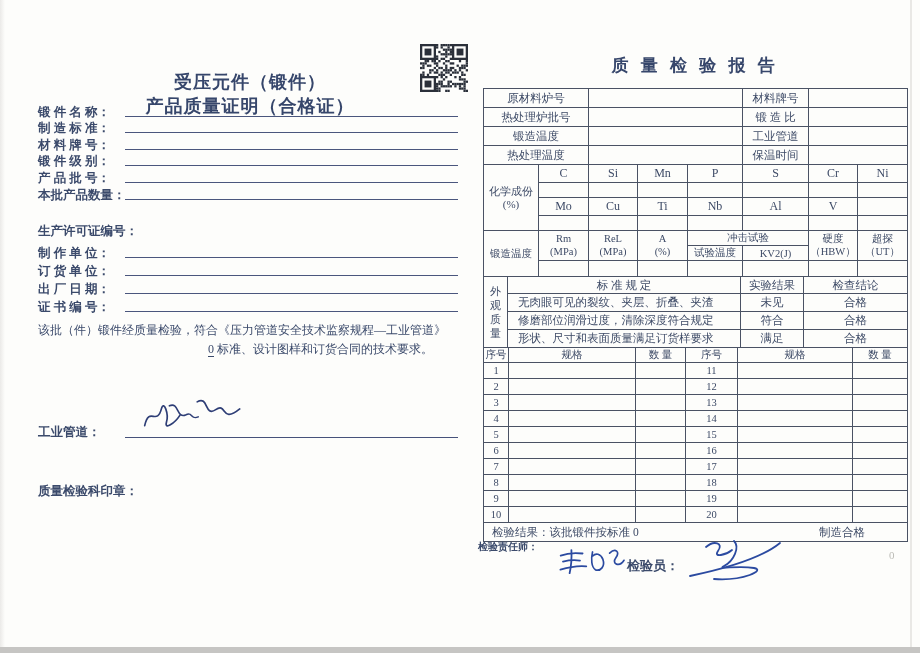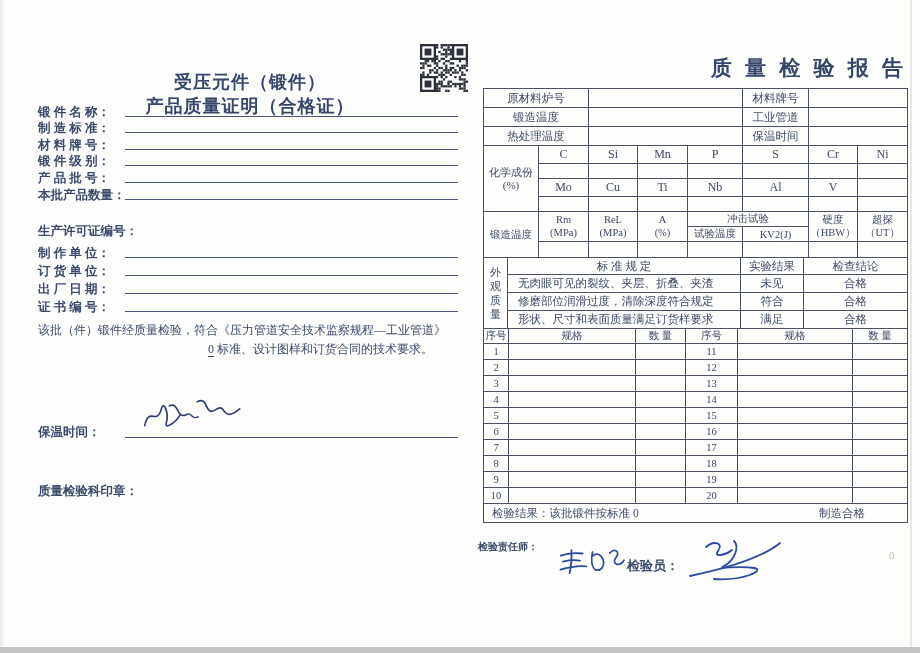--- a/index.html
+++ b/index.html
@@ -20,22 +20,22 @@
   .frow .line{position:absolute;left:87px;right:2px;top:12px;border-bottom:1.4px solid #4a567d;}
   .statement{position:absolute;left:38px;top:321px;width:424px;font-size:12px;line-height:19px;color:#3b4a6b;}
   .statement .ind{display:block;padding-left:170px;}
   .u{border-bottom:1.2px solid #3b4a6b;}
   .eng-label{position:absolute;left:38px;top:424px;font-size:12.5px;font-weight:bold;color:#3b4a6b;}
   .eng-line{position:absolute;left:125px;top:424px;width:333px;height:13px;border-bottom:1.5px solid #46527a;}
   .sig1{position:absolute;left:136px;top:392px;transform:rotate(-4deg);}
   .stamp-label{position:absolute;left:38px;top:483px;font-size:12.5px;font-weight:bold;color:#3b4a6b;}
 
   
-  .rtitle{position:absolute;left:483px;top:54px;width:424px;text-align:right;font-weight:bold;
-          font-size:21px;letter-spacing:4px;color:#36466b;}
+  .rtitle{position:absolute;left:483px;top:54px;width:424px;text-align:center;font-weight:bold;
+          font-size:17px;letter-spacing:4px;color:#36466b;}
   .rtables{position:absolute;left:483px;top:88px;width:424px;}
   table{border-collapse:collapse;table-layout:fixed;width:424px;margin-top:-1px;}
   .rtables table:first-child{margin-top:0;}
   td{border:1px solid #4a5264;font-size:11px;text-align:center;vertical-align:middle;padding:0;
      color:#3d4a66;overflow:hidden;}
   .pre{white-space:pre-line;line-height:1.18;}
   .info tr{height:19px;} .info td{font-size:11.5px;}
   .chem tr.el{height:18px;} .chem tr.bl{height:15px;} .chem td.sym{font-size:12px;}
   .mech tr.ra{height:15px;} .mech tr.rb{height:15px;} .mech tr.rc{height:16px;}
   .mech td{font-size:10.5px;}
@@ -259,21 +259,21 @@
     <div class="frow" style="top:299px">
       <span class="lbl">证 书 编 号：</span>
       <span class="line"></span>
       </div>
 
     <div class="statement">
       <span>该批（件）锻件经质量检验，符合《压力管道安全技术监察规程—工业管道》</span>
       <span class="ind"><span class="u">0</span><span> 标准、设计图样和订货合同的技术要求。</span></span>
     </div>
 
-    <span class="eng-label">保温时间：</span>
+    <span class="eng-label">工业管道：</span>
     <span class="eng-line"></span>
     <svg class="sig sig1" width="120" height="44" viewBox="0 0 120 44">
       <path d="M8 30 C14 10 20 32 26 14 C29 6 33 20 30 28 C27 36 38 30 44 22" stroke="#2e3e76" stroke-width="1.7"></path>
       <path d="M34 12 C44 8 40 26 50 22 C57 19 54 28 62 25" stroke="#2e3e76" stroke-width="1.6"></path>
       <path d="M62 10 C74 4 68 26 80 19 C92 12 84 34 104 20" stroke="#2e3e76" stroke-width="1.7"></path>
     </svg>
 
     <span class="stamp-label">质量检验科印章：</span>
   </div>
 
@@ -287,20 +287,26 @@
             <col style="width:105px">
             <col style="width:154px">
             <col style="width:66px">
             <col style="width:99px">
           </colgroup>
         <tbody>
             <tr>
               <td>原材料炉号</td>
               <td></td>
               <td>材料牌号</td>
+              <td></td>
+            </tr>
+        <tr>
+              <td>热处理炉批号</td>
+              <td></td>
+              <td>锻 造 比</td>
               <td></td>
             </tr>
         <tr>
               <td>锻造温度</td>
               <td></td>
               <td>工业管道</td>
               <td></td>
             </tr>
         <tr>
               <td>热处理温度</td>

